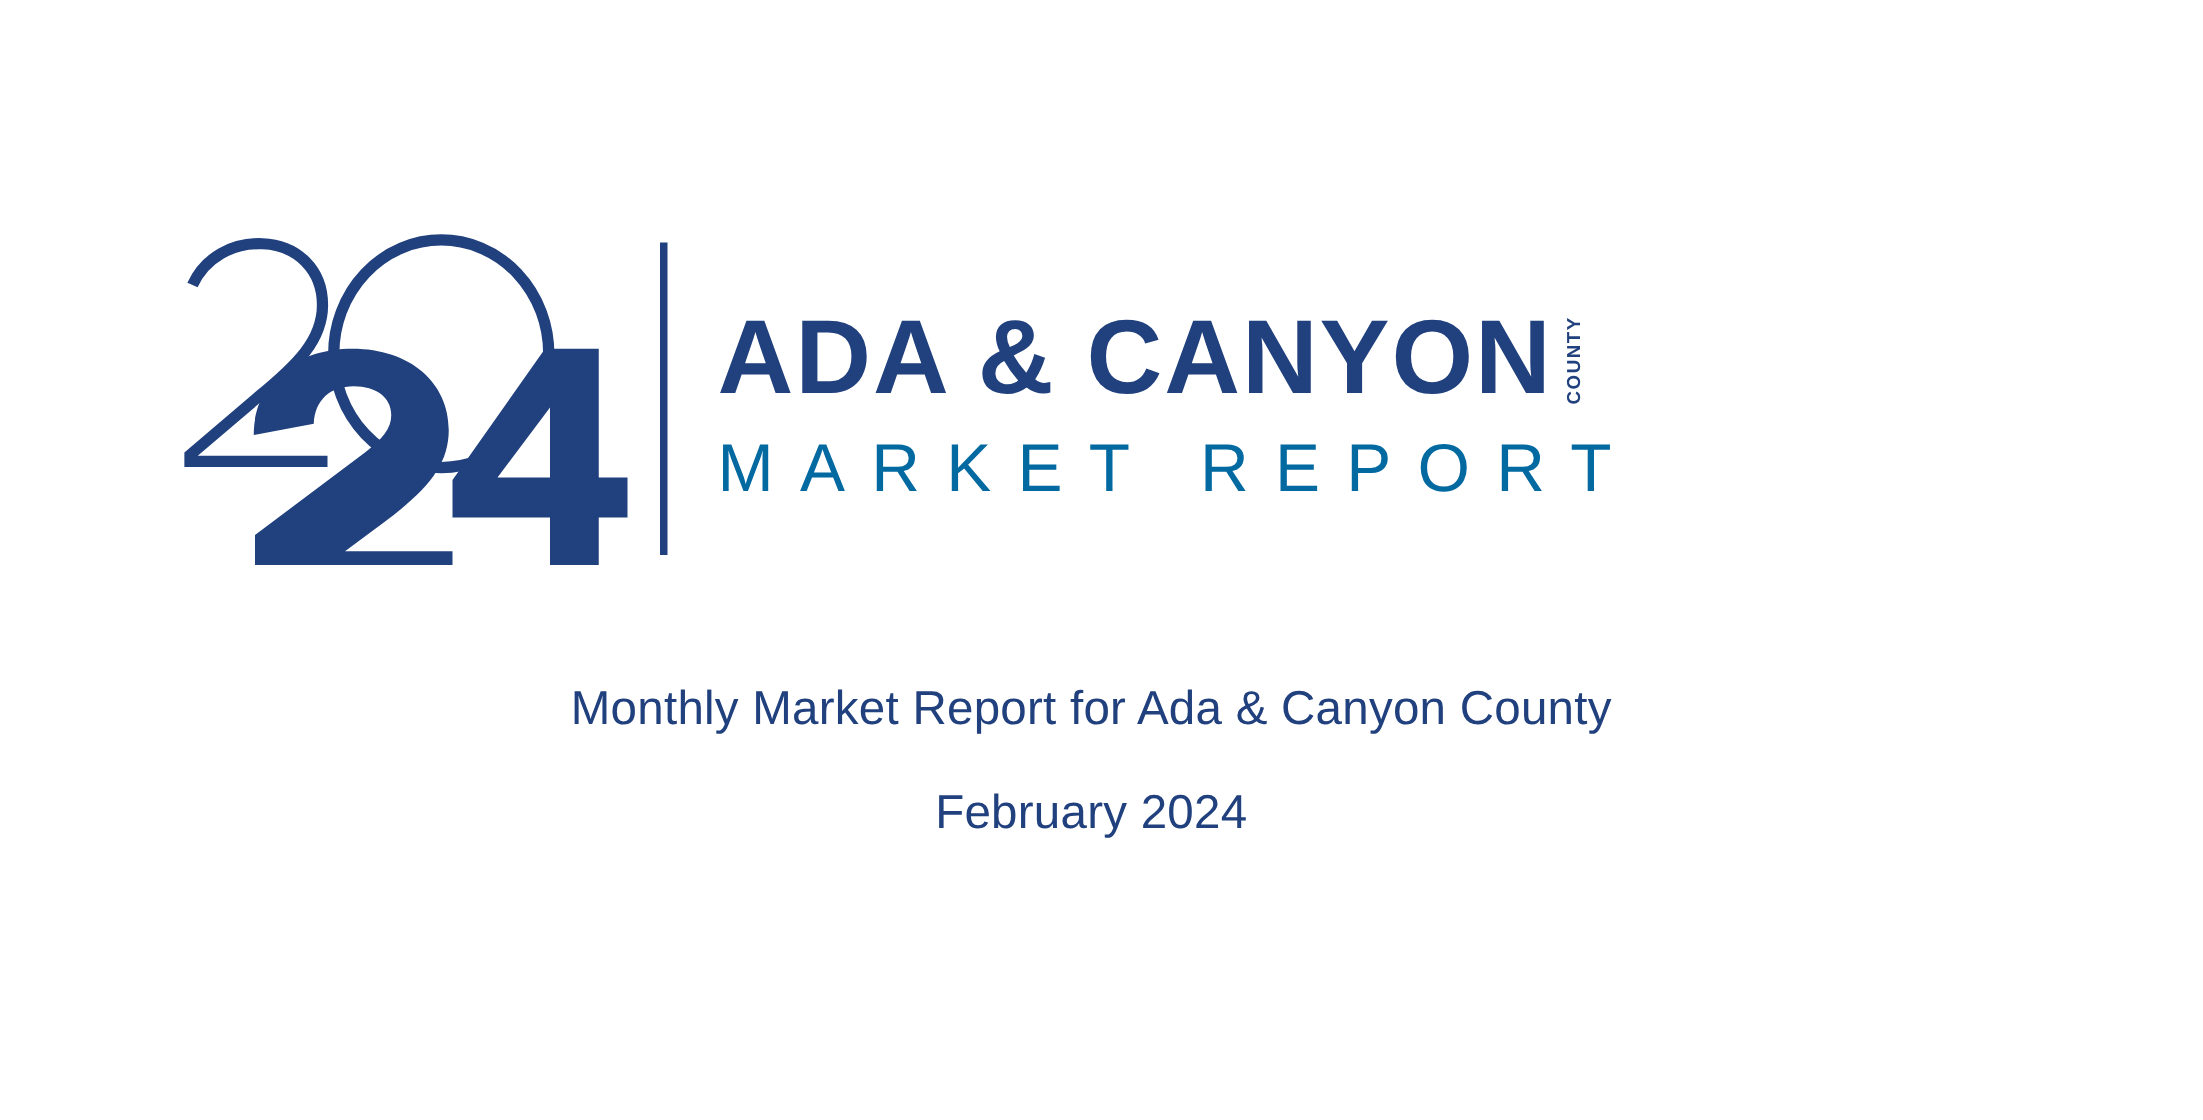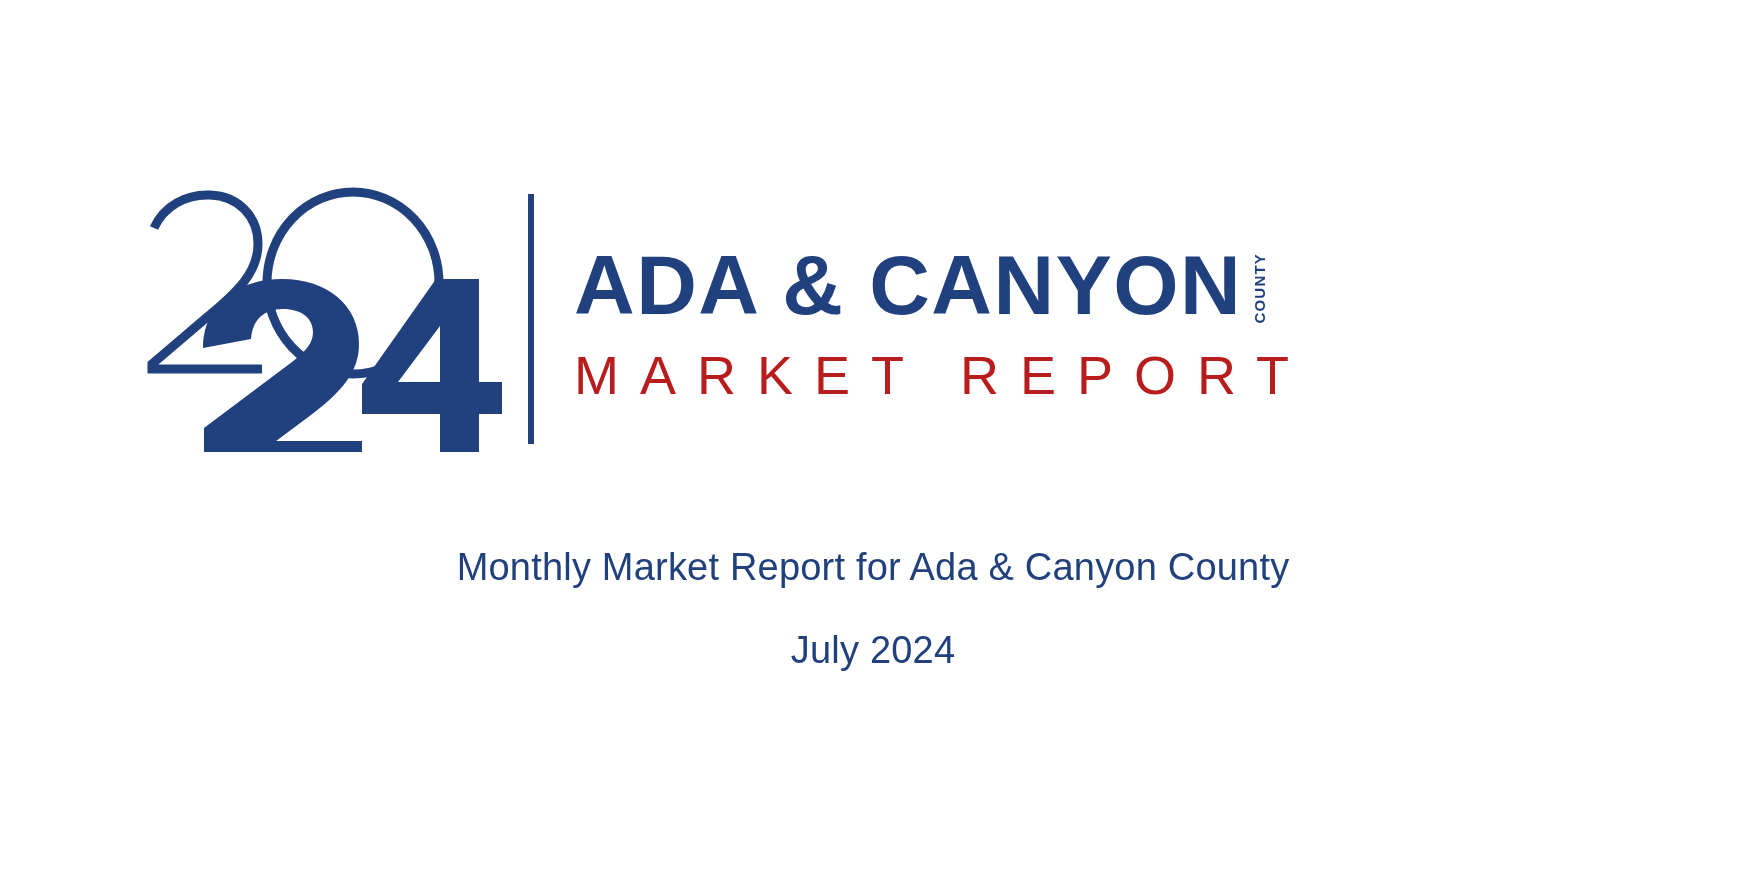--- a/index.html
+++ b/index.html
@@ -92,21 +92,21 @@
     margin-bottom: 2px;
     line-height: 1;
     white-space: nowrap;
   }
 
   .logo-line-2 {
     font-family: "Liberation Sans", sans-serif;
     font-weight: 400;
     font-size: 54px;
     letter-spacing: 21px;
-    color: #b91c1c;
+    color: #0369a1;
     margin-top: 18px;
     white-space: nowrap;
   }
 
   
   .caption-block {
     position: absolute;
     left: 0;
     top: 548px;
     width: 1746px;
@@ -163,16 +163,16 @@
       <div class="logo-line-1">
         <span class="logo-main">ADA &amp; CANYON</span>
         <span class="logo-county">COUNTY</span>
       </div>
       <div class="logo-line-2">MARKET REPORT</div>
     </div>
   </div>
 
   <div class="caption-block">
     <div class="caption-line primary">Monthly Market Report for Ada &amp; Canyon County</div>
-    <div class="caption-line secondary">July 2024</div>
+    <div class="caption-line secondary">February 2024</div>
   </div>
 
 </div>
 
 </body></html>

